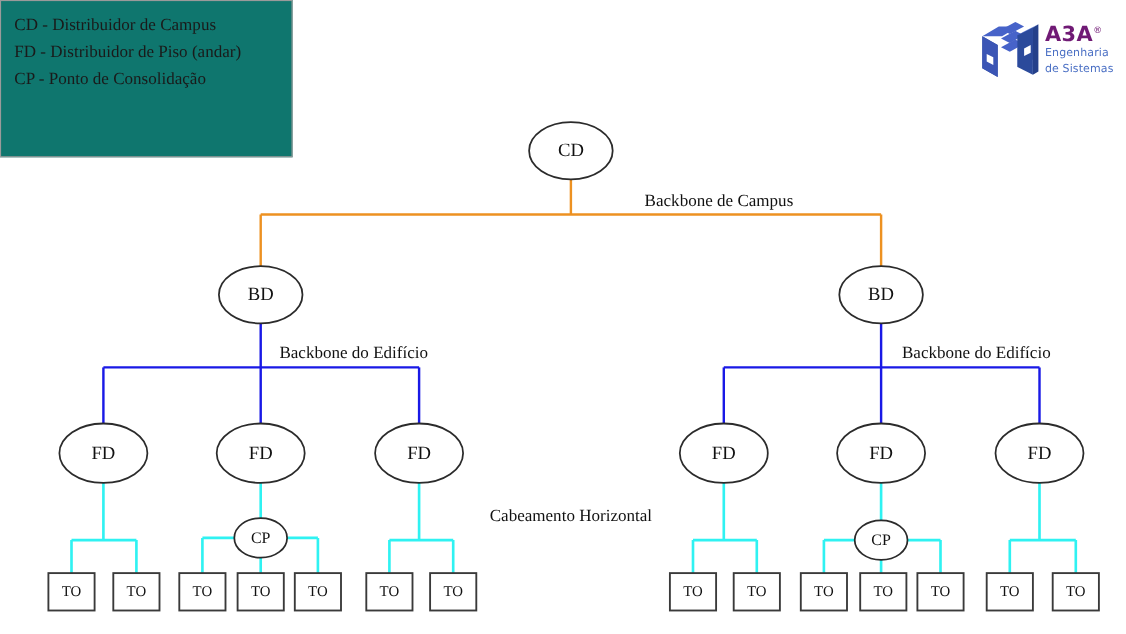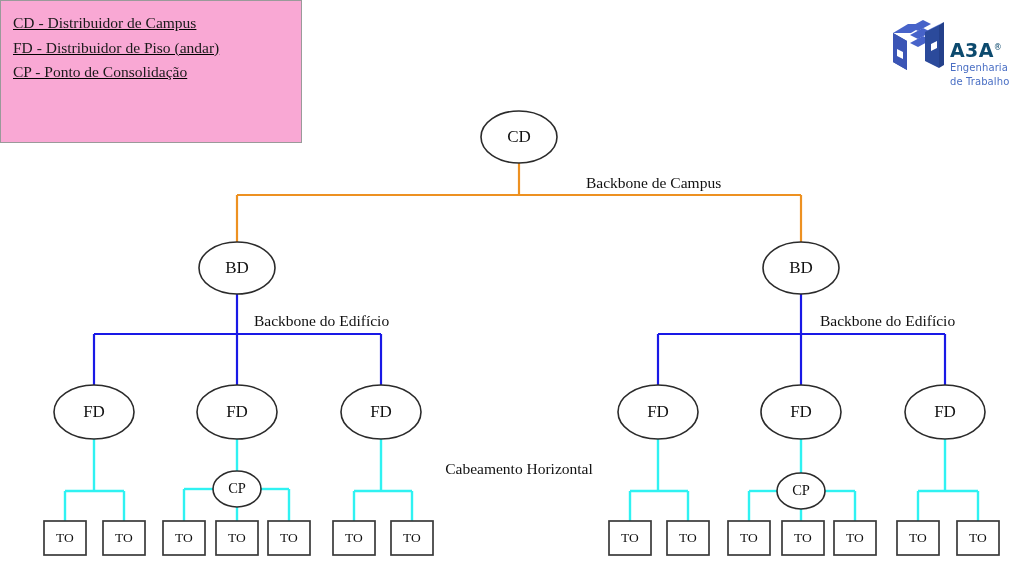--- a/index.html
+++ b/index.html
@@ -21,27 +21,26 @@
     left: 0; top: 0;
     width: 1024px;
     height: 576px;
   }
 
   
   .legend-box {
     position: absolute;
     left: 0px;
     top: 0px;
-    width: 302px;
+    width: 266px;
     height: 143px;
-    background: #f9a8d4;
+    background: #0f766e;
     border: 1px solid #9a9a9a;
     box-sizing: border-box;
     padding: 10px 0 0 12px;
-    text-decoration: underline;
   }
   .legend-item {
     font-family: "Liberation Serif", "DejaVu Serif", serif;
     font-size: 15.5px;
     color: #1a1a1a;
     line-height: 24.5px;
     white-space: nowrap;
   }
 
   
@@ -63,24 +62,23 @@
     position: absolute;
     left: 60px;
     top: 4px;
     width: 72px;
     height: 54px;
     font-family: "DejaVu Sans", "Liberation Sans", sans-serif;
   }
   .logo-a3a {
     font-size: 19px;
     font-weight: bold;
-    color: #0c4a6e;
+    color: #701a75;
     letter-spacing: 0.4px;
     line-height: 20px;
-    margin-top: 20px;
   }
   .logo-reg {
     font-size: 8px;
     vertical-align: super;
     font-weight: normal;
   }
   .logo-sub {
     font-size: 10px;
     color: #4a6fc4;
     line-height: 11.5px;
@@ -340,17 +338,17 @@
 
       <path d="M49 7 L49 50 L54 47 L54 4 Z" fill="#24408a"></path>
 
       <path d="M35 14 L49 7 L54 4 L40 11 Z" fill="#5a78d6"></path>
     </svg>
     <div class="logo-text">
       <div class="logo-a3a">
         <span>A3A</span><span class="logo-reg">®</span>
       </div>
       <div class="logo-sub">Engenharia</div>
-      <div class="logo-sub">de Trabalho</div>
+      <div class="logo-sub">de Sistemas</div>
     </div>
   </div>
 
 </div>
 
 </body></html>

